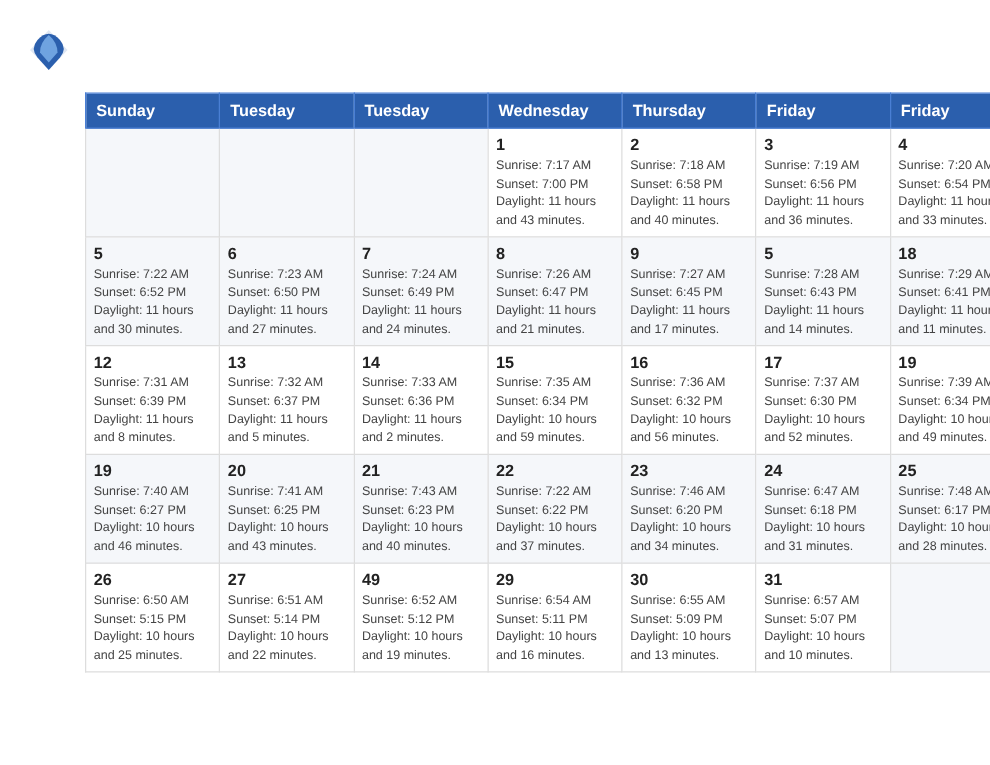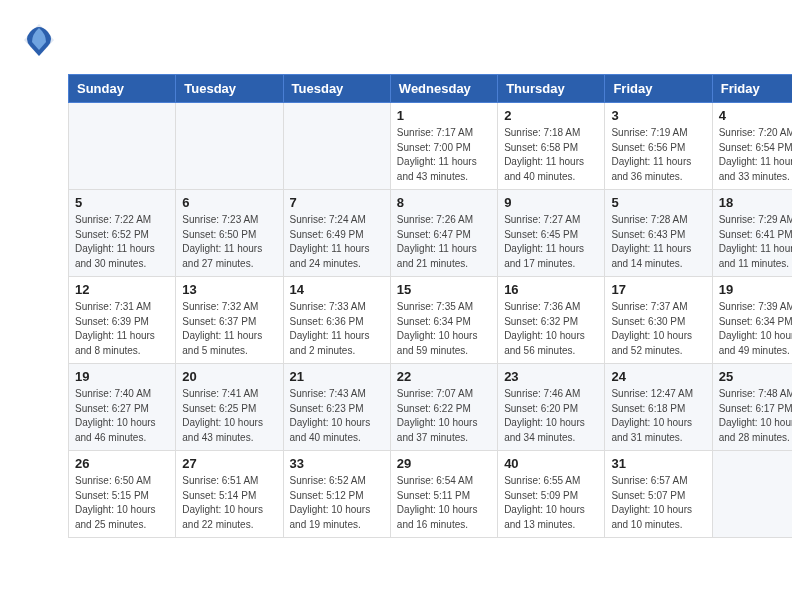--- a/index.html
+++ b/index.html
@@ -258,33 +258,33 @@
 Daylight: 10 hours and 43 minutes.</div>
         </td>
         <td>
           <span class="day-number">21</span>
           <div class="day-info">Sunrise: 7:43 AM
 Sunset: 6:23 PM
 Daylight: 10 hours and 40 minutes.</div>
         </td>
         <td>
           <span class="day-number">22</span>
-          <div class="day-info">Sunrise: 7:07 AM
+          <div class="day-info">Sunrise: 7:22 AM
 Sunset: 6:22 PM
 Daylight: 10 hours and 37 minutes.</div>
         </td>
         <td>
           <span class="day-number">23</span>
           <div class="day-info">Sunrise: 7:46 AM
 Sunset: 6:20 PM
 Daylight: 10 hours and 34 minutes.</div>
         </td>
         <td>
           <span class="day-number">24</span>
-          <div class="day-info">Sunrise: 12:47 AM
+          <div class="day-info">Sunrise: 6:47 AM
 Sunset: 6:18 PM
 Daylight: 10 hours and 31 minutes.</div>
         </td>
         <td>
           <span class="day-number">25</span>
           <div class="day-info">Sunrise: 7:48 AM
 Sunset: 6:17 PM
 Daylight: 10 hours and 28 minutes.</div>
         </td>
       </tr>
@@ -295,33 +295,33 @@
 Sunset: 5:15 PM
 Daylight: 10 hours and 25 minutes.</div>
         </td>
         <td>
           <span class="day-number">27</span>
           <div class="day-info">Sunrise: 6:51 AM
 Sunset: 5:14 PM
 Daylight: 10 hours and 22 minutes.</div>
         </td>
         <td>
-          <span class="day-number">33</span>
+          <span class="day-number">49</span>
           <div class="day-info">Sunrise: 6:52 AM
 Sunset: 5:12 PM
 Daylight: 10 hours and 19 minutes.</div>
         </td>
         <td>
           <span class="day-number">29</span>
           <div class="day-info">Sunrise: 6:54 AM
 Sunset: 5:11 PM
 Daylight: 10 hours and 16 minutes.</div>
         </td>
         <td>
-          <span class="day-number">40</span>
+          <span class="day-number">30</span>
           <div class="day-info">Sunrise: 6:55 AM
 Sunset: 5:09 PM
 Daylight: 10 hours and 13 minutes.</div>
         </td>
         <td>
           <span class="day-number">31</span>
           <div class="day-info">Sunrise: 6:57 AM
 Sunset: 5:07 PM
 Daylight: 10 hours and 10 minutes.</div>
         </td>

